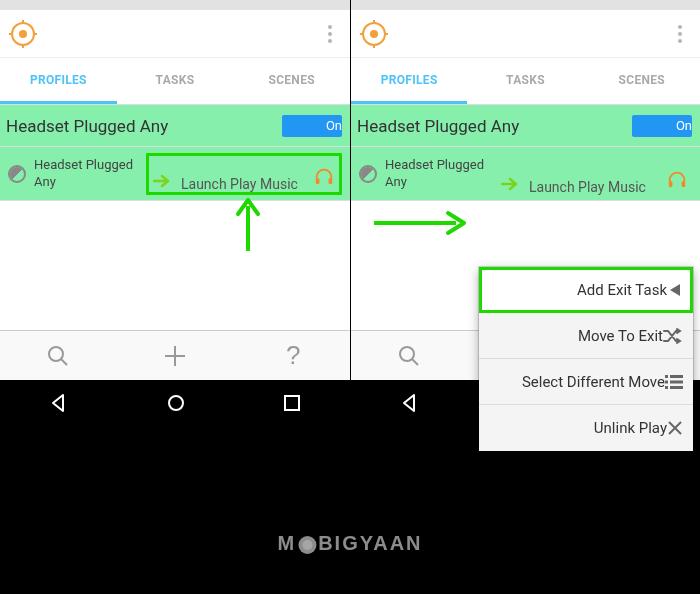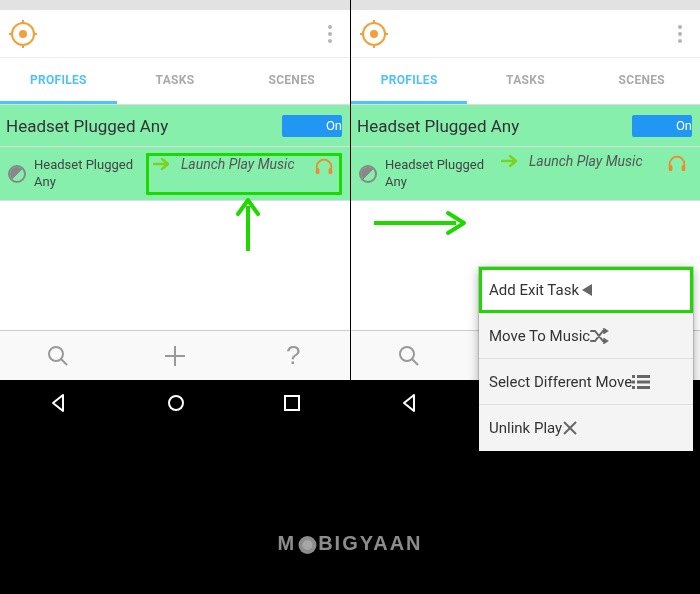--- a/index.html
+++ b/index.html
@@ -59,42 +59,41 @@
   .state-icon {
     width: 18px; height: 18px; border: 2px solid #888; border-radius: 50%;
     position: relative; overflow: hidden; margin-right: 8px; flex-shrink: 0;
   }
   .state-icon::after {
     content: ""; position: absolute; left: 0; top: 0; width: 100%; height: 100%;
     background: linear-gradient(135deg, #888 50%, transparent 50%);
   }
   .profile-label { width: 112px; font-size: 13px; line-height: 1.25; color: #444; }
   .task-block {
-    flex: 1; height: 42px; display: flex; align-items: flex-start;
+    flex: 1; height: 42px; display: flex; align-items: flex-end;
     padding: 0 4px;
-    font-style: italic;
   }
   .arrow-icon { margin-right: 8px; }
   .task-name { flex: 1; font-size: 14px; color: #555; }
   .headphones-icon { margin-left: 4px; }
   .box-highlight { border: 3px solid #1ed900; border-radius: 1px; }
   .annot-arrow-up {
     position: absolute; left: 228px; top: 196px;
   }
   .annot-arrow-right {
     position: absolute; left: 370px; top: 208px;
   }
   .content { flex: 1; position: relative; background: #fff; }
   .popup {
     position: absolute; left: 128px; top: 66px; width: 214px;
     background: #f4f4f4;
     box-shadow: 0 3px 10px rgba(0,0,0,.35), 0 0 0 1px rgba(0,0,0,.15);
   }
   .popup-item {
-    height: 46px; display: flex; align-items: center; justify-content: flex-start;
+    height: 46px; display: flex; align-items: center; justify-content: flex-end;
     padding: 0 10px; font-size: 15px; color: #333; border-bottom: 1px solid #ddd;
   }
   .popup-item:last-child { border-bottom: none; }
   .popup-item.hl { outline: 3px solid #1ed900; outline-offset: -3px; background: #fff; }
   .end-icon { color: #555; display: flex; align-items: center; }
   .bottombar {
     height: 50px; display: flex; background: #f9f9f9;
     border-top: 1px solid #ccc;
   }
   .bottombar .bbtn {
@@ -271,21 +270,21 @@
       <div class="popup">
         <div class="popup-item hl">
           <span>Add Exit Task</span>
           <span class="end-icon">
             <svg width="16" height="16" viewBox="0 0 16 16">
                 <path d="M13 2 L3 8 L13 14 Z" fill="#666"></path>
               </svg>
           </span>
         </div>
         <div class="popup-item">
-          <span>Move To Music</span>
+          <span>Move To Exit</span>
           <span class="end-icon">
             <svg width="20" height="16" viewBox="0 0 20 16" stroke="#666" stroke-width="2" fill="none" stroke-linecap="round">
                 <path d="M1 3 h4 l8 10 h4 M14 11 l3 2 -3 2 M1 13 h4 l8 -10 h4 M14 5 l3 -2 -3 -2"></path>
               </svg>
           </span>
         </div>
         <div class="popup-item">
           <span>Select Different Move</span>
           <span class="end-icon">
             <svg width="18" height="14" viewBox="0 0 18 14" fill="#666">

